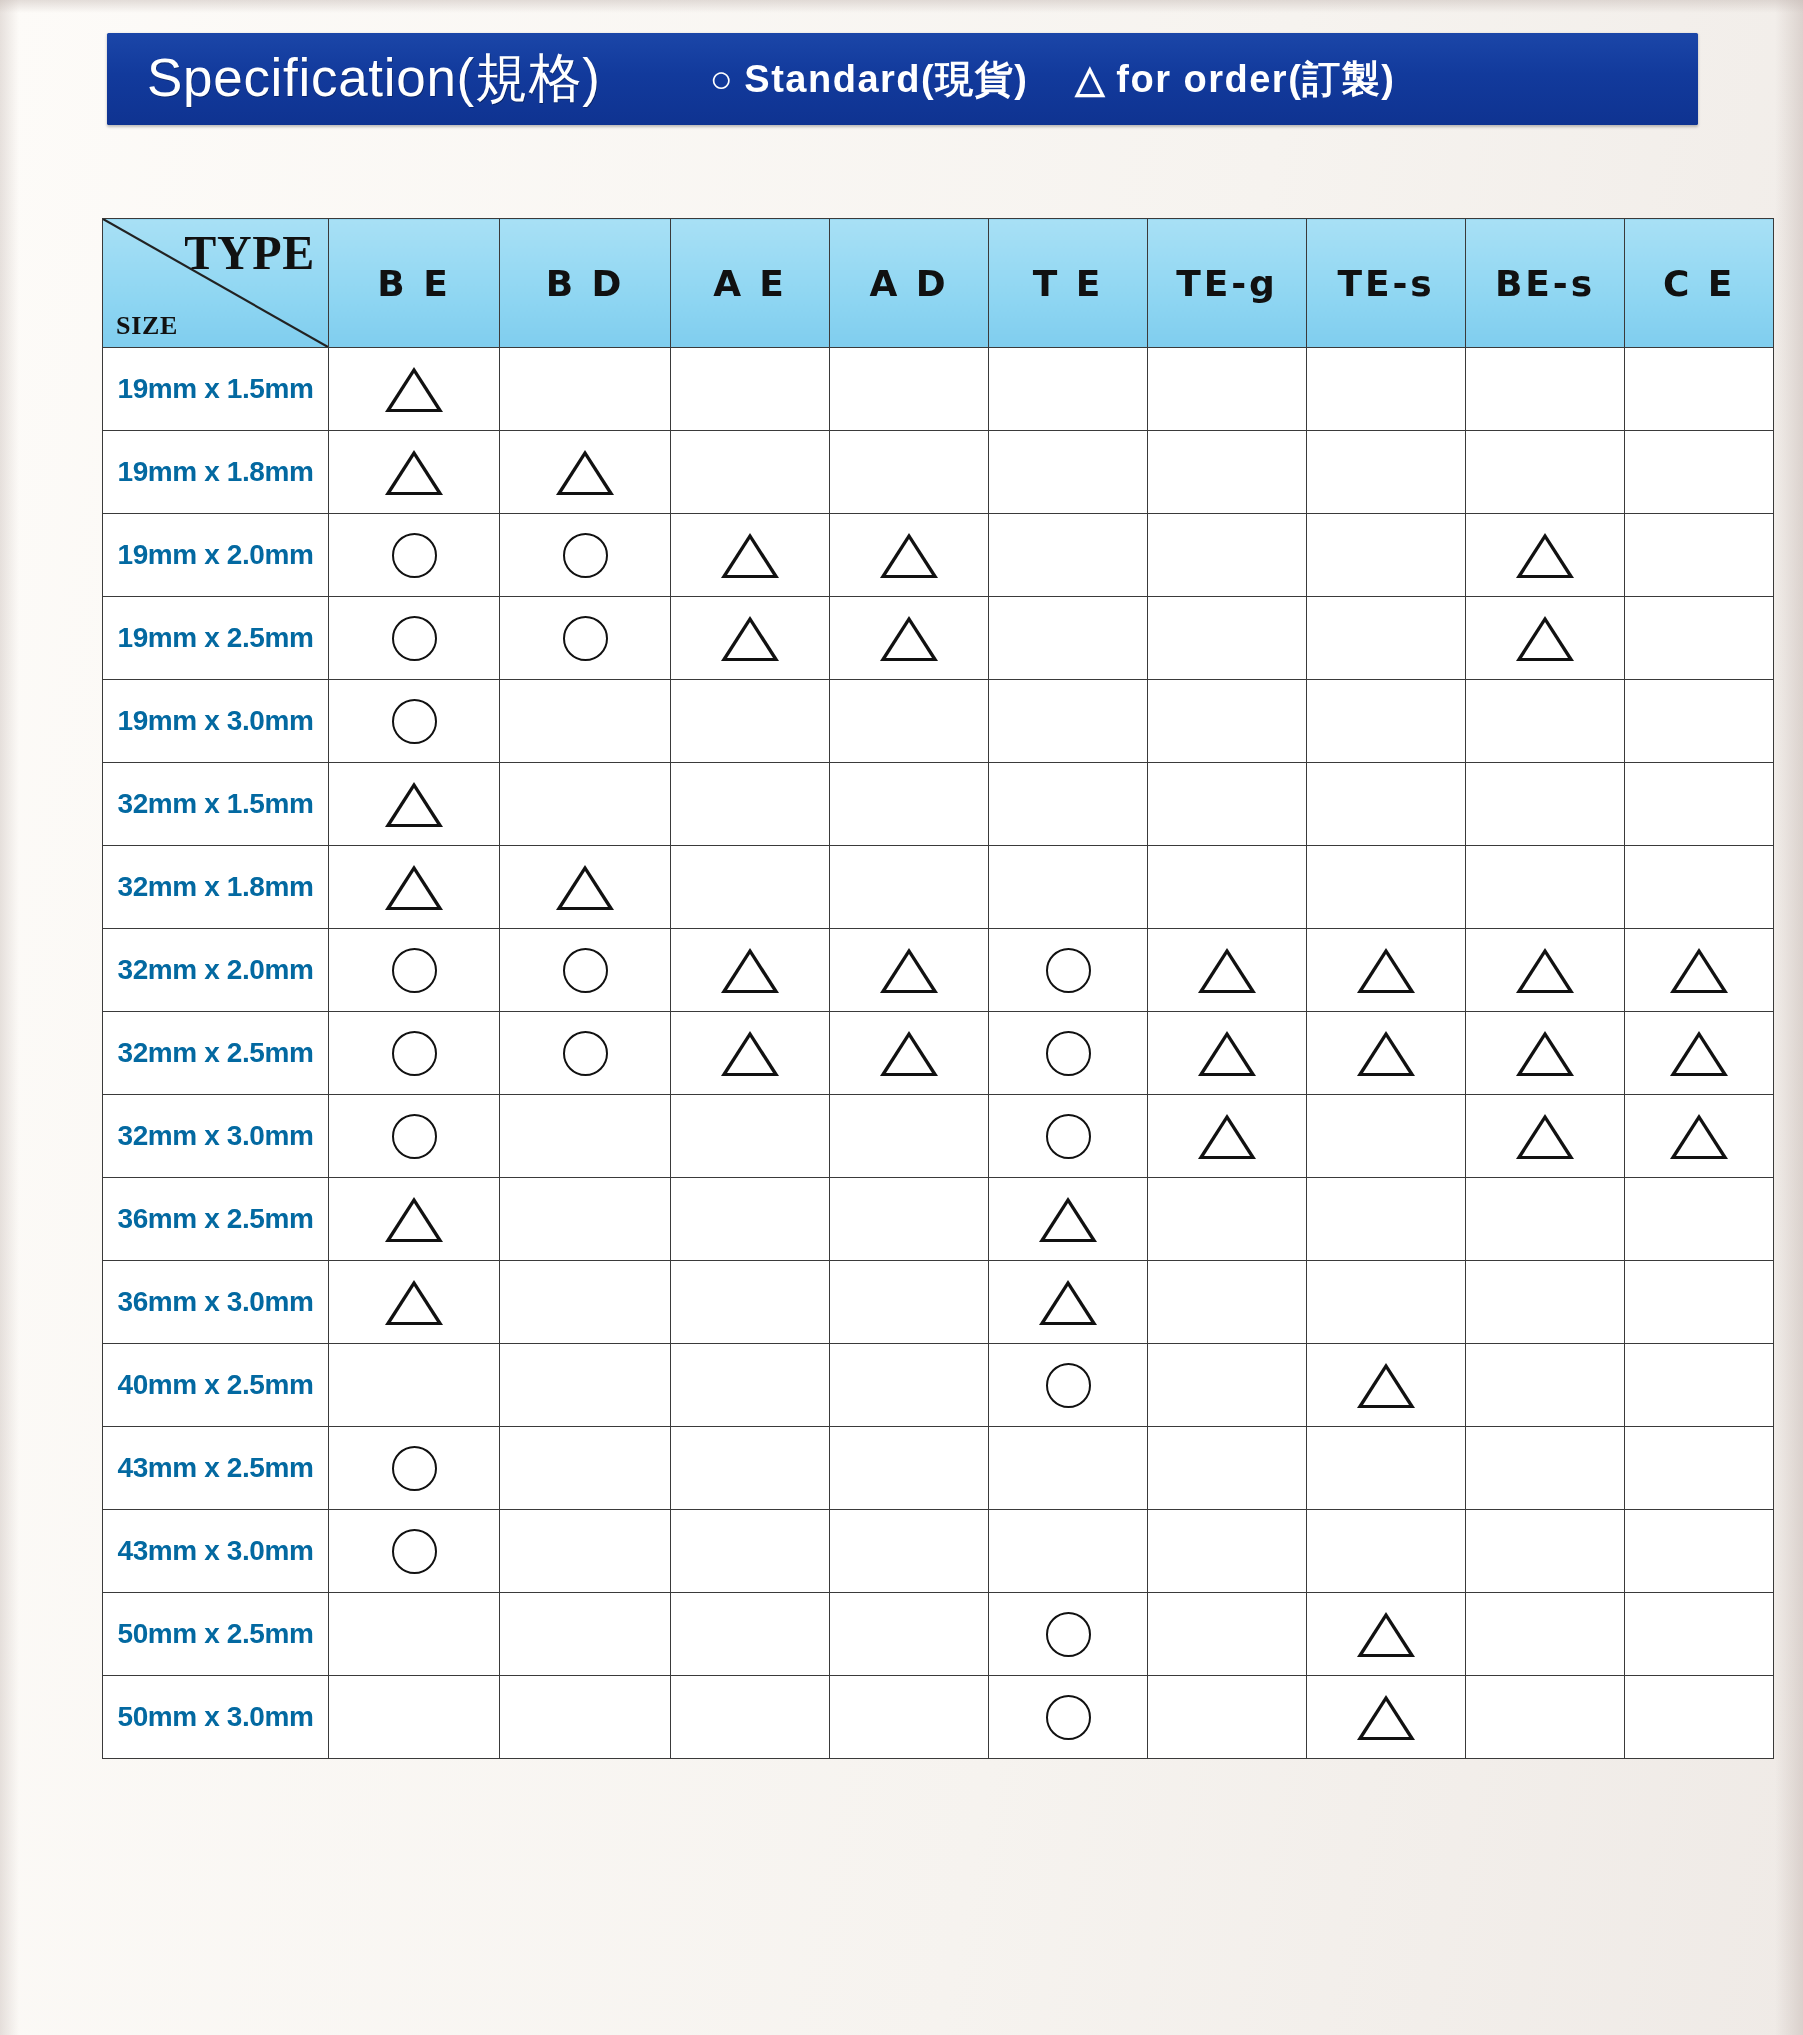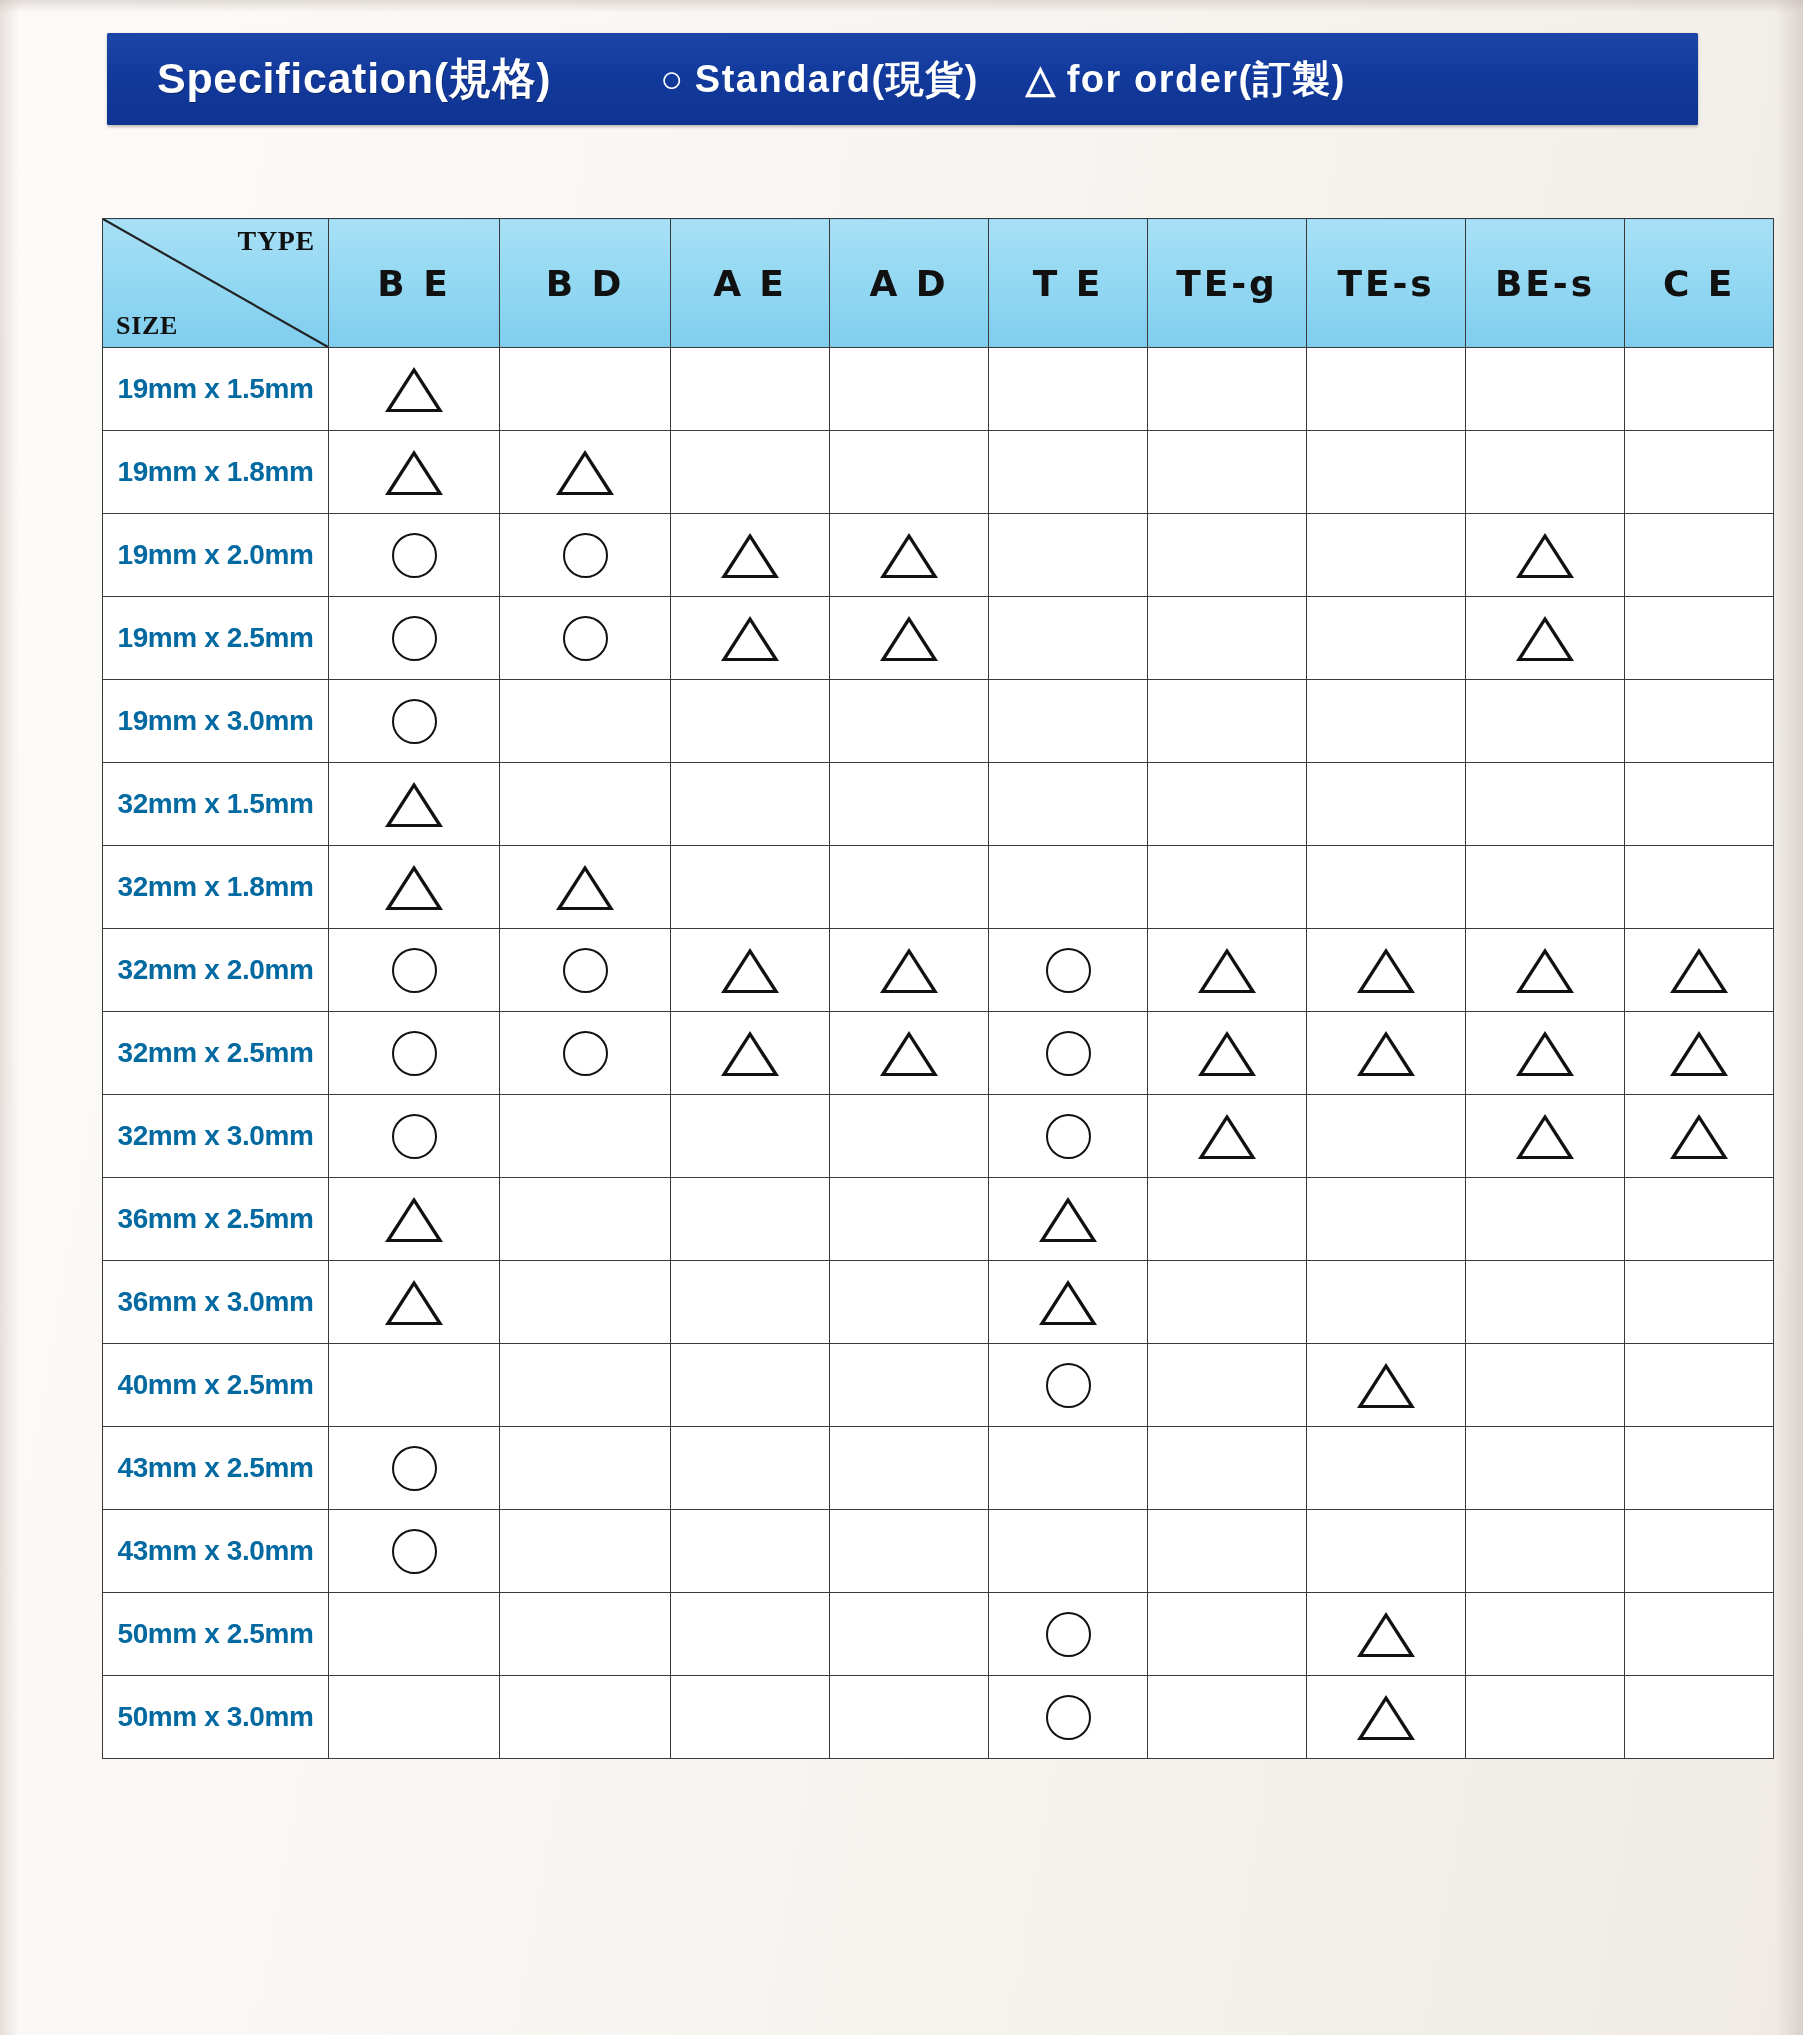--- a/index.html
+++ b/index.html
@@ -49,24 +49,24 @@
     width: 1591px;
     height: 92px;
     background: linear-gradient(180deg, #1b46a8 0%, #123a9c 45%, #0f3391 100%);
     border-radius: 1.5px;
     box-shadow: 0 1.5px 2.9px rgba(0,0,0,0.25);
     display: flex;
     align-items: center;
     color: #ffffff;
   }
   .header-title {
-    font-size: 43px;
-    font-weight: bold;
+    font-size: 53px;
+    font-weight: normal;
     letter-spacing: 0.7px;
-    margin-left: 50px;
+    margin-left: 40px;
     white-space: nowrap;
     text-shadow: 0.7px 0.7px 0 rgba(0,0,0,0.3);
   }
   .legend {
     display: flex;
     align-items: center;
     margin-left: 109px;
     gap: 47px;
     white-space: nowrap;
   }
@@ -119,21 +119,21 @@
   }
   th.corner .diag {
     position: absolute;
     left: 0; top: 0;
     width: 100%; height: 100%;
   }
   th.corner .type-lbl {
     position: absolute;
     right: 13px;
     top: 5.8px;
-    font-size: 28px;
+    font-size: 48px;
     font-weight: bold;
     letter-spacing: 0.7px;
     font-family: "Liberation Serif", serif;
   }
   th.corner .size-lbl {
     position: absolute;
     left: 13px;
     bottom: 5.8px;
     font-size: 26px;
     font-weight: bold;

